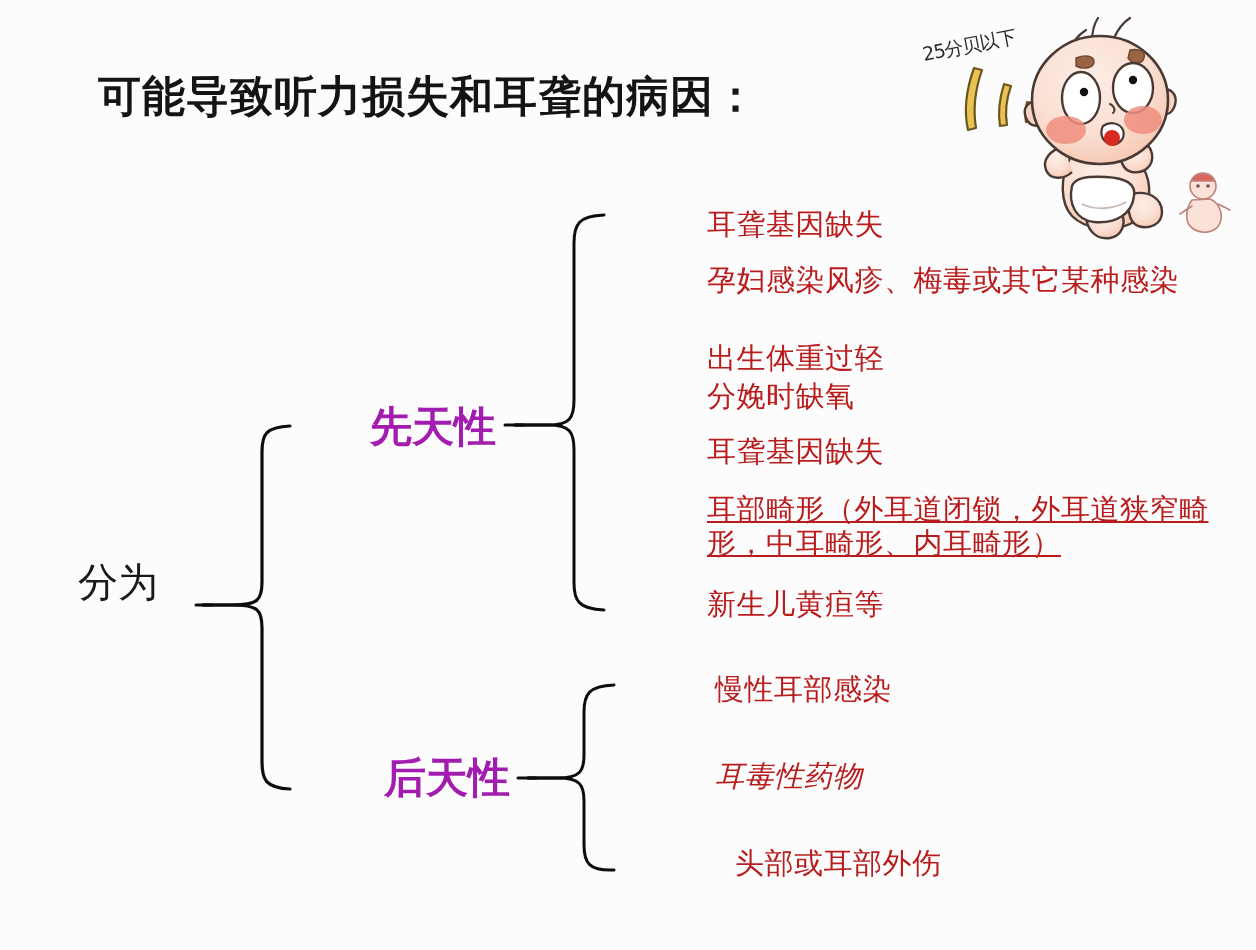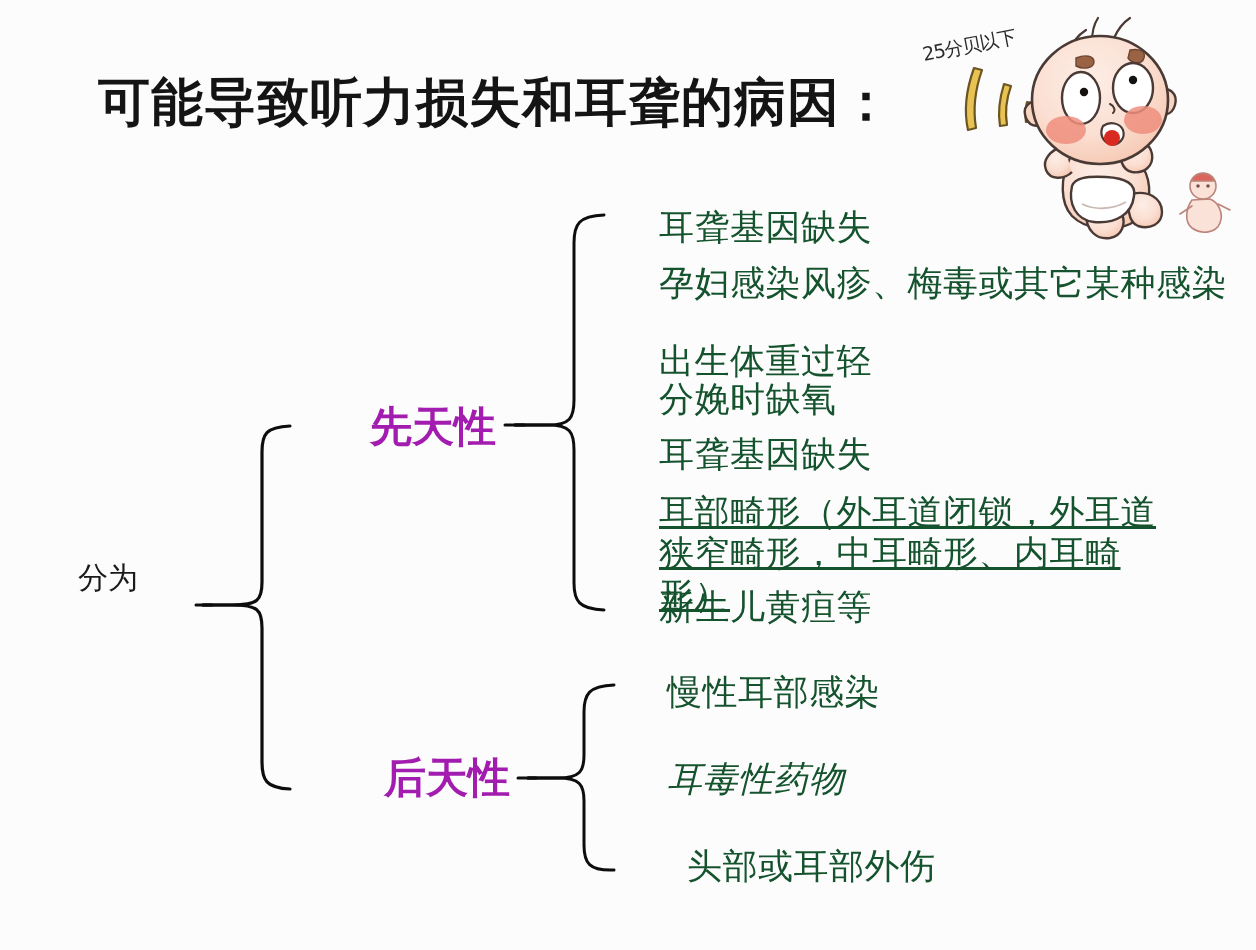--- a/index.html
+++ b/index.html
@@ -9,53 +9,54 @@
     font-family:"Liberation Serif","DejaVu Serif",serif;
     position:relative;
     overflow:hidden;
     color:#1a1a1a;
   }
   #canvas { position:absolute; inset:0; width:1256px; height:950px; }
 
   .title {
     position:absolute;
     left:98px; top:68px;
-    font-size:52px;
+    font-size:43px;
     font-weight:bold;
     letter-spacing:1px;
     white-space:nowrap;
     color:#141414;
   }
 
   .node-label {
     position:absolute;
     white-space:nowrap;
     line-height:1;
   }
   .root-label {
     left:78px; top:563px;
-    font-size:30px;
+    font-size:40px;
     font-weight:normal;
     color:#1a1a1a;
   }
   .branch-label {
     font-size:42px;
     font-weight:bold;
     color:#a21caf;
   }
   #lbl-congenital { left:370px; top:406px; }
   #lbl-acquired   { left:384px; top:757px; }
 
   .leaf {
     position:absolute;
     white-space:nowrap;
-    font-size:35px;
+    font-size:29px;
     line-height:1.16;
-    color:#14532d;
+    color:#b91c1c;
     letter-spacing:0.5px;
+    margin-left:48px;
   }
   .leaf.wrap { white-space:normal; width:530px; line-height:1.18;text-decoration:underline; }
 
   
   .brace { fill:none; stroke:#0d0d0d; stroke-linecap:round; stroke-linejoin:round; }
 
   
   #baby-art { position:absolute; left:900px; top:8px; width:356px; height:248px; }
   .hand-note {
     position:absolute;

